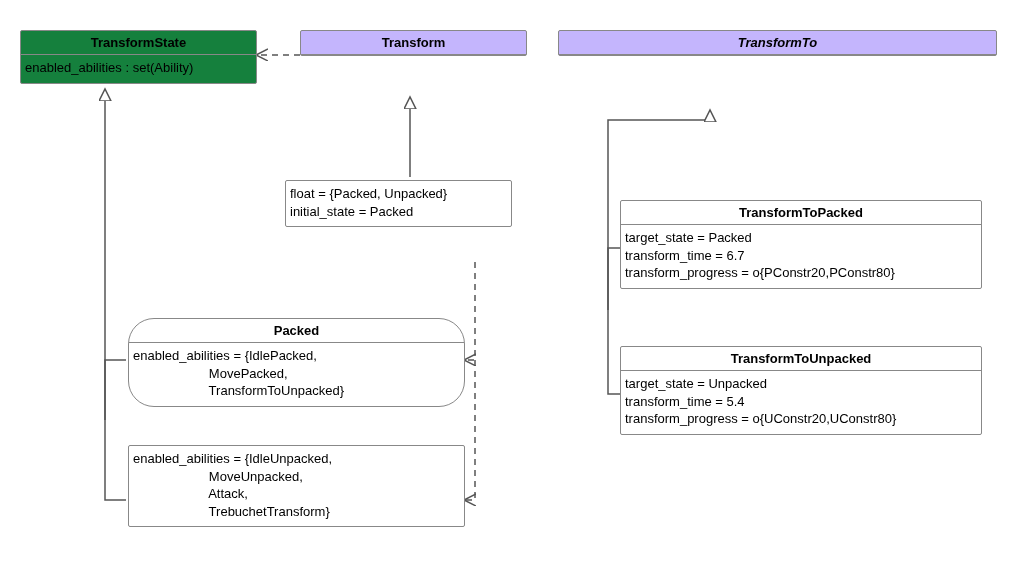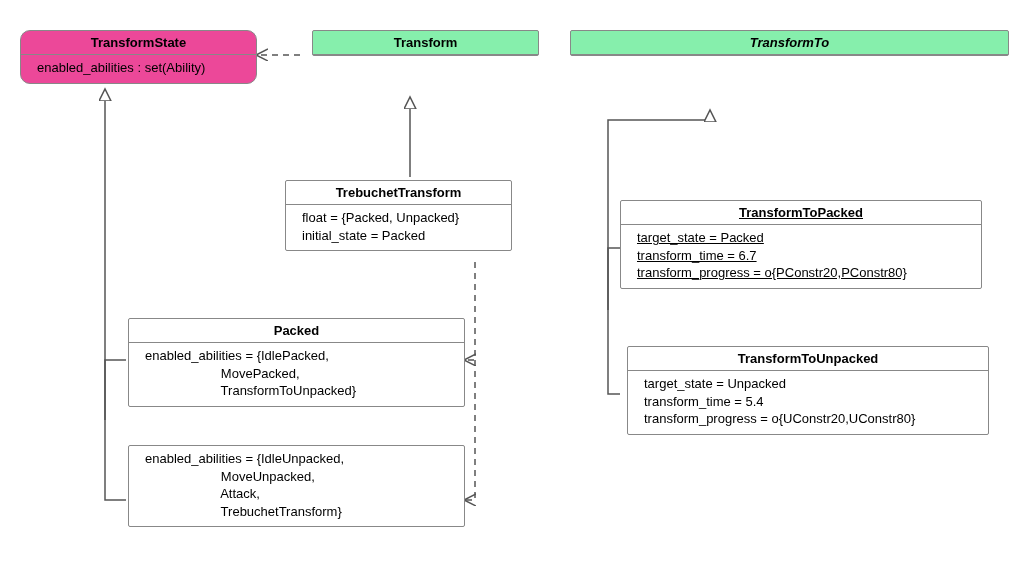--- a/index.html
+++ b/index.html
@@ -11,30 +11,30 @@
     position: relative;
     width: 1020px;
     height: 580px;
   }
   .class-box {
     position: absolute;
     border: 1.5px solid #888;
     background: #fff;
     border-radius: 2px;
   }
-  .class-box.green { background: #86efac; margin-left: 12px; }
-  .class-box.pink  { background: #ec4899; border-radius: 10px; }
+  .class-box.green { background: #c4b5fd; }
+  .class-box.pink  { background: #15803d; }
   .class-title {
     font-weight: bold;
     text-align: center;
     padding: 4px 10px;
     border-bottom: 1.5px solid #888;
   }
   .class-body {
-    padding: 4px 10px 6px 16px;
+    padding: 4px 10px 6px 4px;
     line-height: 1.35;
     white-space: pre;
   }
   svg.connectors {
     position: absolute;
     top: 0; left: 0;
     width: 1020px; height: 580px;
     pointer-events: none;
   }
 </style>
@@ -75,40 +75,39 @@
 
 <div class="class-box green" style="left:300px; top:30px; width:225px;">
   <div class="class-title">Transform</div>
 </div>
 
 <div class="class-box green" style="left:558px; top:30px; width:437px;font-style:italic;">
   <div class="class-title">TransformTo</div>
 </div>
 
 <div class="class-box" style="left:285px; top:180px; width:225px;">
-  <div class="class-title">TrebuchetTransform</div>
   <div class="class-body">float = {Packed, Unpacked}
 initial_state = Packed</div>
 </div>
 
-<div class="class-box" style="left:620px; top:200px; width:360px;text-decoration:underline;">
+<div class="class-box" style="left:620px; top:200px; width:360px;">
   <div class="class-title">TransformToPacked</div>
   <div class="class-body">target_state = Packed
 transform_time = 6.7
 transform_progress = o{PConstr20,PConstr80}</div>
 </div>
 
-<div class="class-box" style="left:620px; top:346px; width:360px;margin-left:7px;">
+<div class="class-box" style="left:620px; top:346px; width:360px;">
   <div class="class-title">TransformToUnpacked</div>
   <div class="class-body">target_state = Unpacked
 transform_time = 5.4
 transform_progress = o{UConstr20,UConstr80}</div>
 </div>
 
-<div class="class-box" style="left:128px; top:318px; width:335px;">
+<div class="class-box" style="left:128px; top:318px; width:335px;border-radius:26px;">
   <div class="class-title">Packed</div>
   <div class="class-body">enabled_abilities = {IdlePacked,
                      MovePacked,
                      TransformToUnpacked}</div>
 </div>
 
 <div class="class-box" style="left:128px; top:445px; width:335px;">
   <div class="class-body">enabled_abilities = {IdleUnpacked,
                      MoveUnpacked,
                      Attack,

